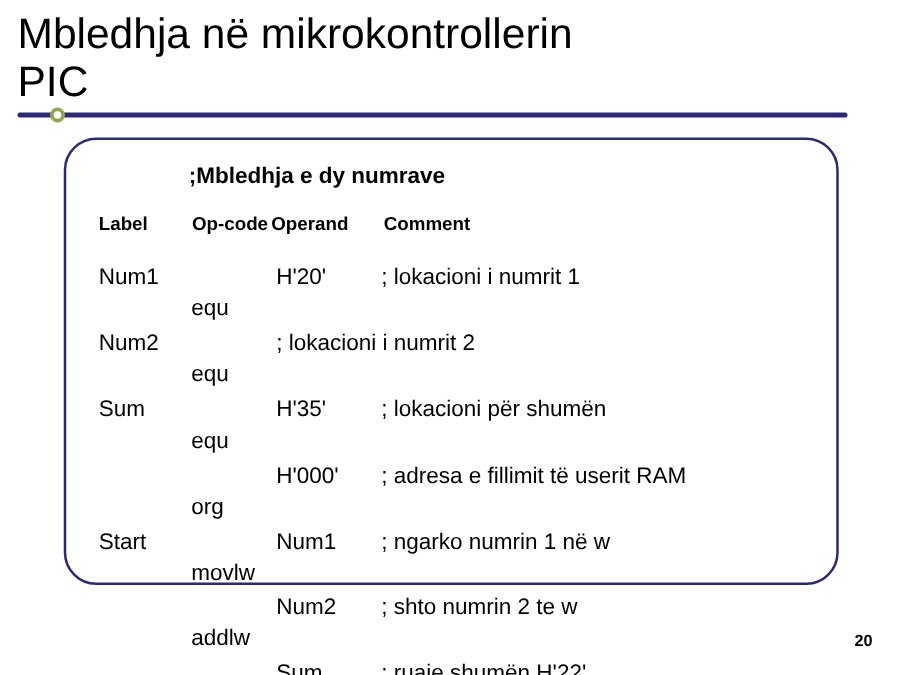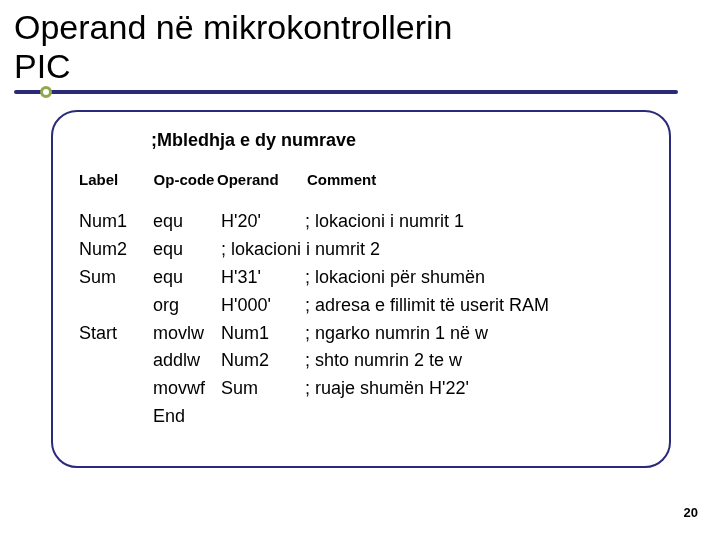--- a/index.html
+++ b/index.html
@@ -65,38 +65,38 @@
   .col-opcode  { width: 70px; }
   .col-operand { width: 84px; }
   .col-comment { flex: 1; }
   .code-rows {
     font-size: 18px;
     color: #000;
     line-height: 1.55;
   }
   .code-row { display: flex; }
   .code-row .col-label   { width: 72px; }
-  .code-row .col-opcode  { width: 70px; padding-left: 2px; }
+  .code-row .col-opcode  { width: 70px; padding-left: 2px; margin-top: 25px; }
   .code-row .col-operand { width: 84px; }
   .code-row .col-comment { flex: 1; }
   .page-num {
     position: absolute;
     right: 22px;
     bottom: 20px;
     font-size: 13px;
     font-weight: bold;
     color: #000;
   }
   .hdr-oo { display: flex; }
 </style>
 </head>
 <body>
 
 <div class="title">
-  <span>Operand në mikrokontrollerin</span><br>
+  <span>Mbledhja në mikrokontrollerin</span><br>
   <span>PIC</span>
 </div>
 <div class="title-rule"></div>
 <div class="bullet-dot"></div>
 
 <div class="code-card">
   <div class="program-title">;Mbledhja e dy numrave</div>
 
   <div class="headers">
     <div class="col-label">Label</div>
@@ -115,21 +115,21 @@
       <div class="col-comment">; lokacioni i numrit 1</div>
     </div>
     <div class="code-row">
       <div class="col-label">Num2</div>
       <div class="col-opcode">equ</div>
       <div class="col-comment">; lokacioni i numrit 2</div>
     </div>
     <div class="code-row">
       <div class="col-label">Sum</div>
       <div class="col-opcode">equ</div>
-      <div class="col-operand">H'31'</div>
+      <div class="col-operand">H'35'</div>
       <div class="col-comment">; lokacioni për shumën</div>
     </div>
     <div class="code-row">
       <div class="col-label"></div>
       <div class="col-opcode">org</div>
       <div class="col-operand">H'000'</div>
       <div class="col-comment">; adresa e fillimit të userit RAM</div>
     </div>
     <div class="code-row">
       <div class="col-label">Start</div>

